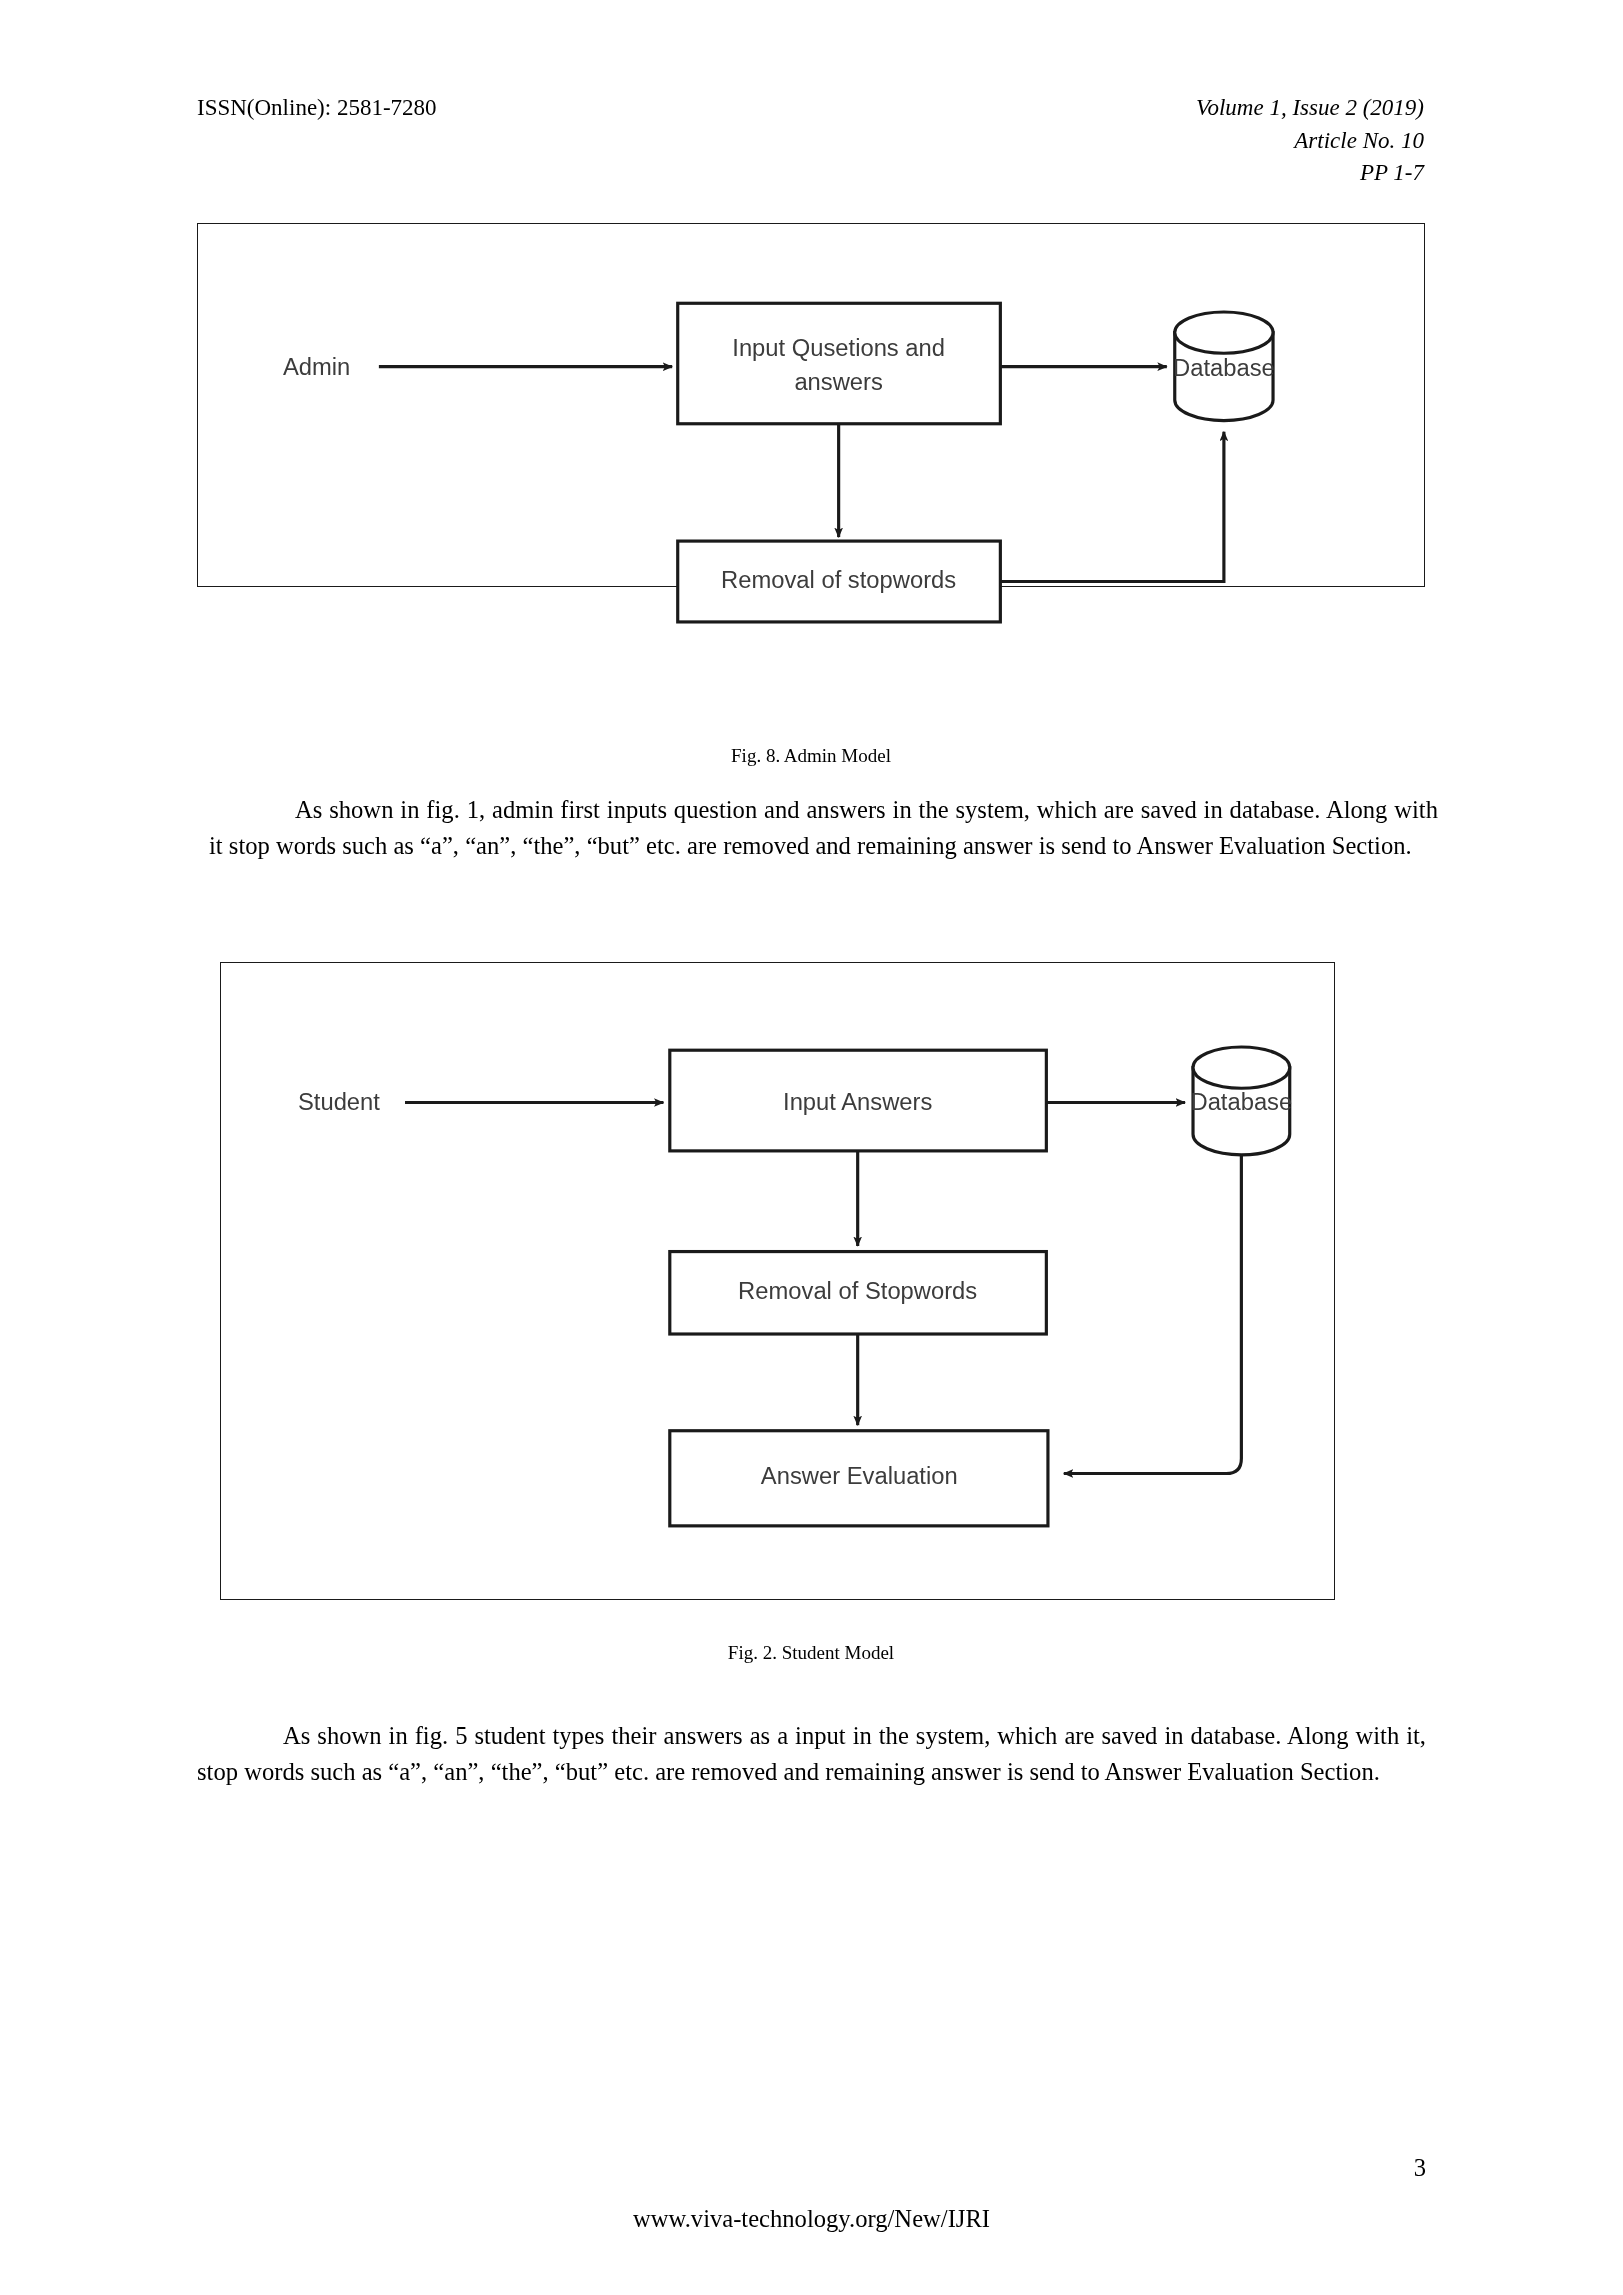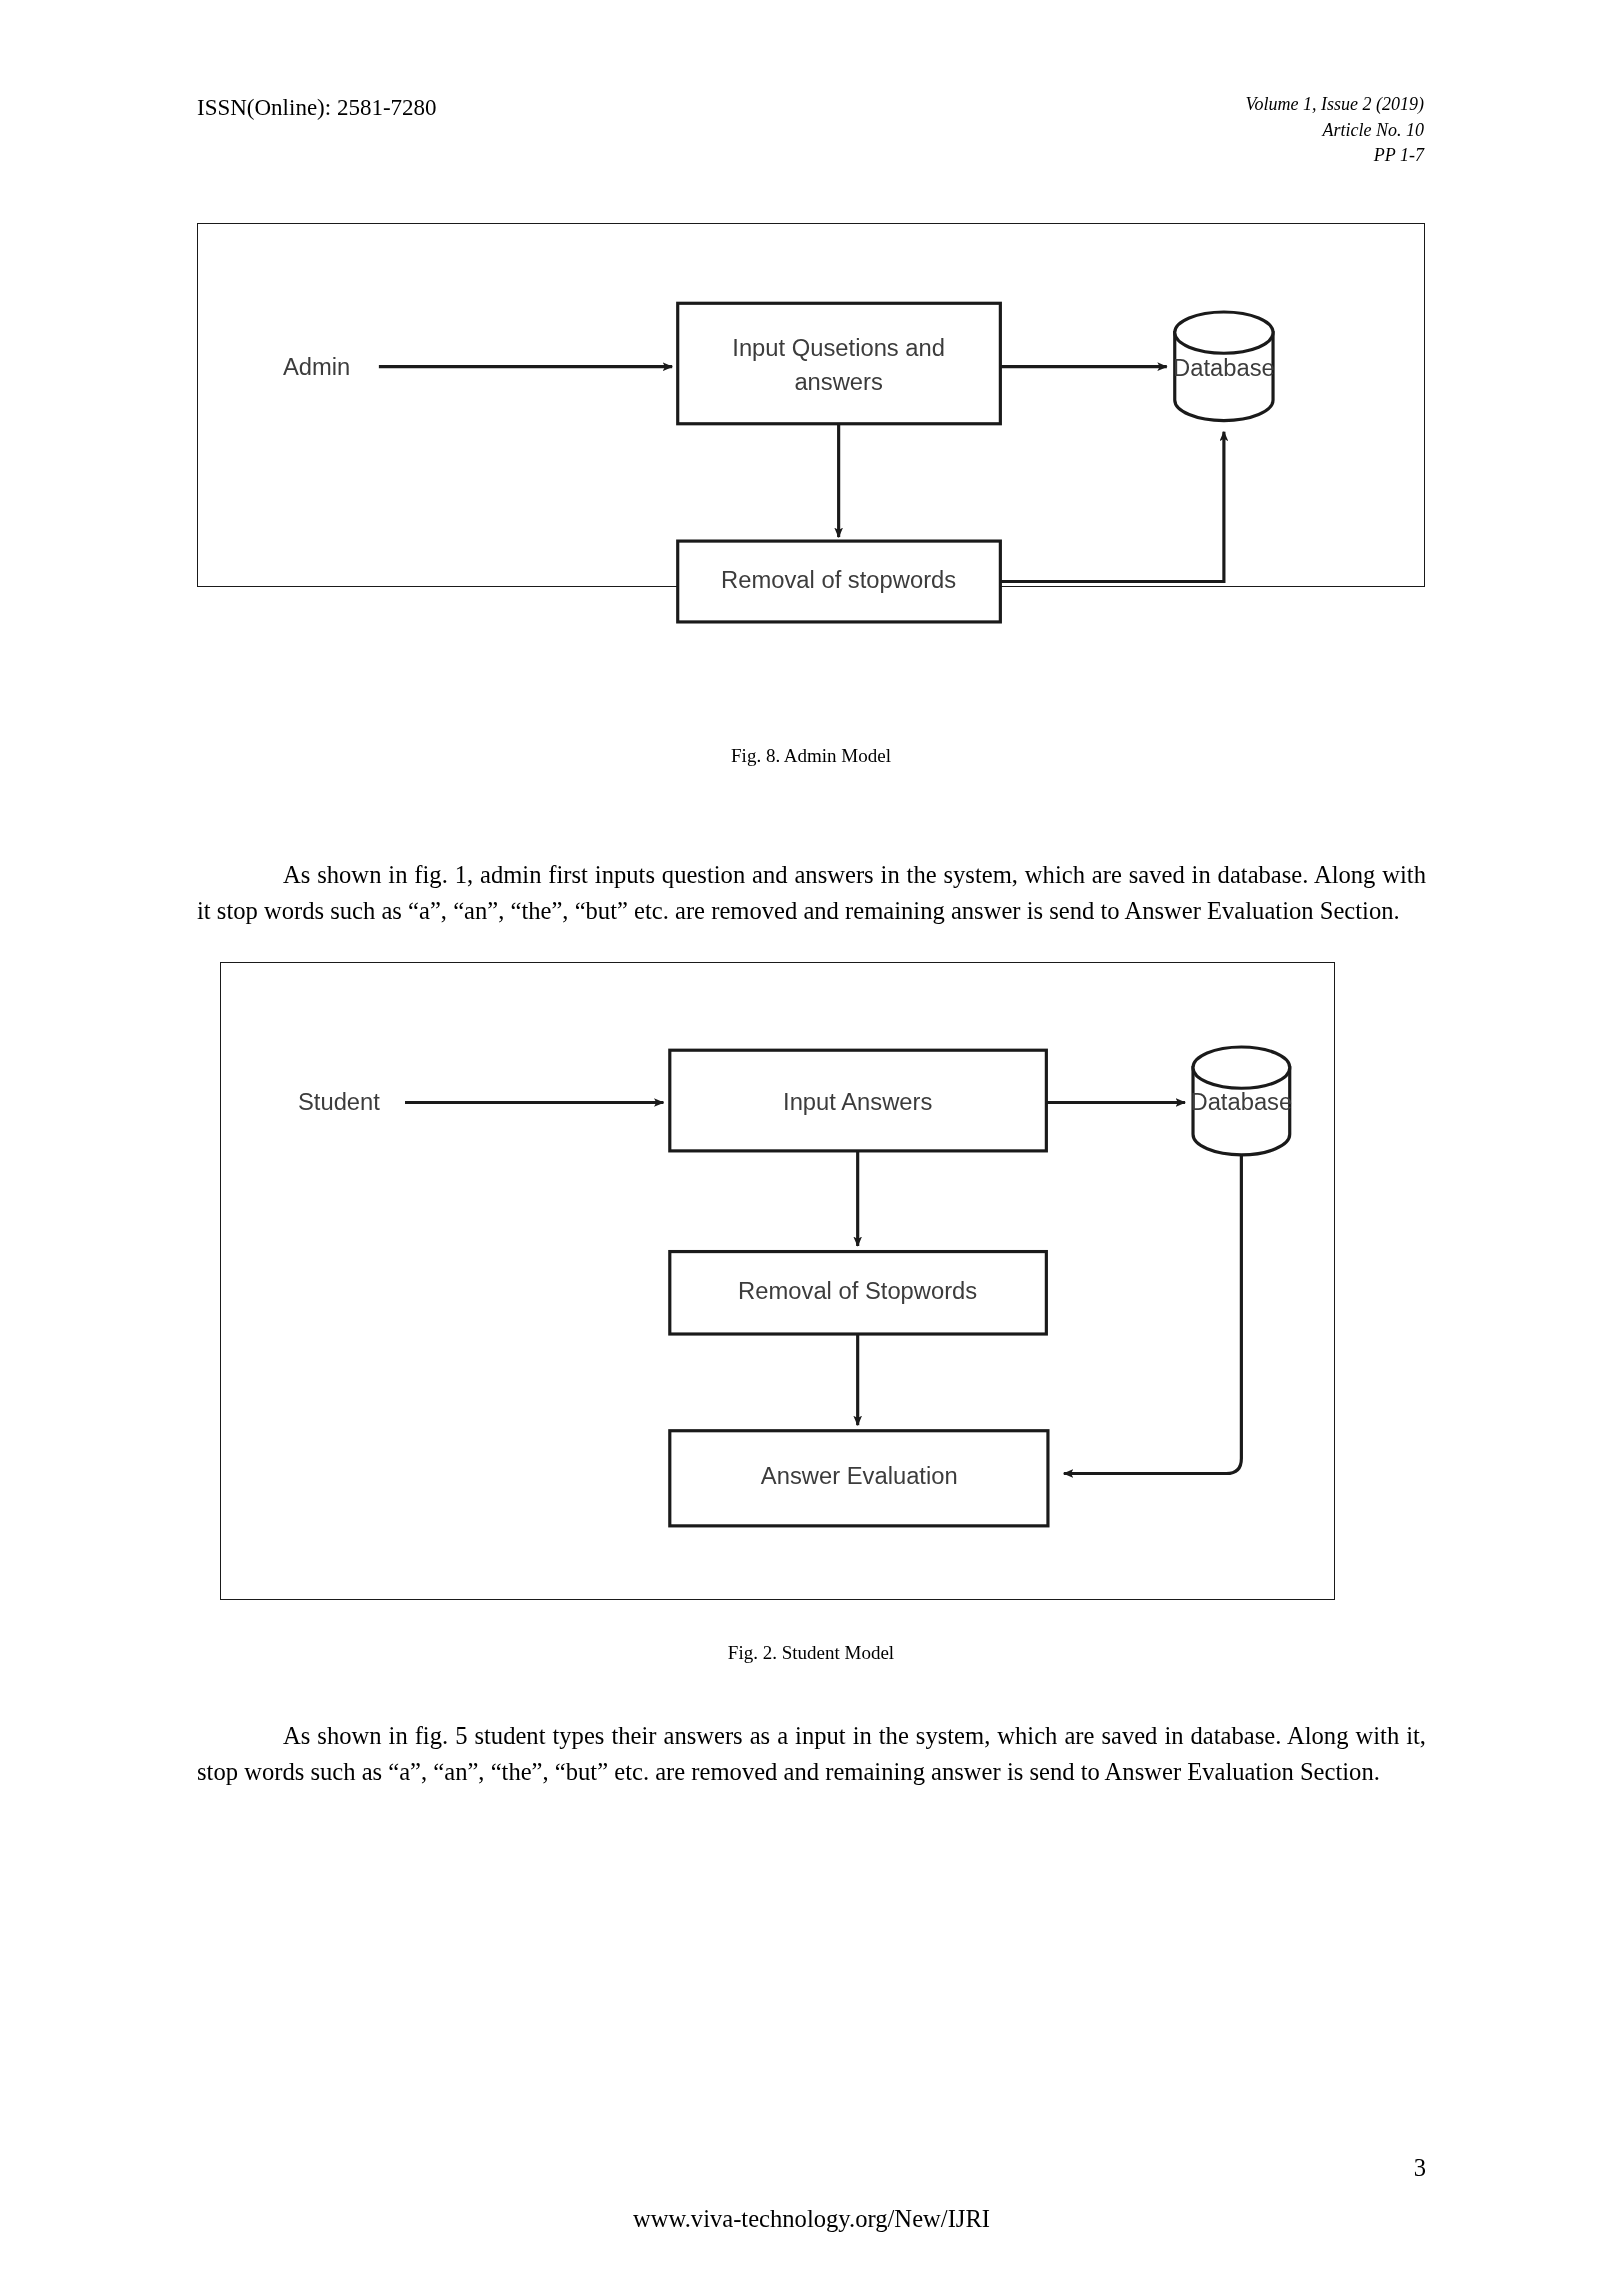--- a/index.html
+++ b/index.html
@@ -28,21 +28,21 @@
     display: flex;
     justify-content: space-between;
     align-items: flex-start;
   }
   .header-left {
     font-size: 23px;
     line-height: 1.42;
     text-align: left;
   }
   .header-right {
-    font-size: 18px;
+    font-size: 23px;
     line-height: 1.42;
     text-align: right;
     font-style: italic;
   }
 
   
   .figure-frame {
     position: absolute;
     border: 1.6px solid #1a1a1a;
     background: #ffffff;
@@ -67,21 +67,21 @@
   
   .paragraph {
     position: absolute;
     left: 197px;
     width: 1229px;
     font-size: 24.6px;
     line-height: 1.47;
     text-align: justify;
     text-indent: 86px;
   }
-  #paragraph-1 { top: 832px; }
+  #paragraph-1 { top: 767px; margin-left: 12px; }
   #paragraph-2 { top: 1693px; }
 
   
   .page-number {
     position: absolute;
     right: 197px;
     top: 2154px;
     font-size: 24.6px;
     text-align: right;
   }

